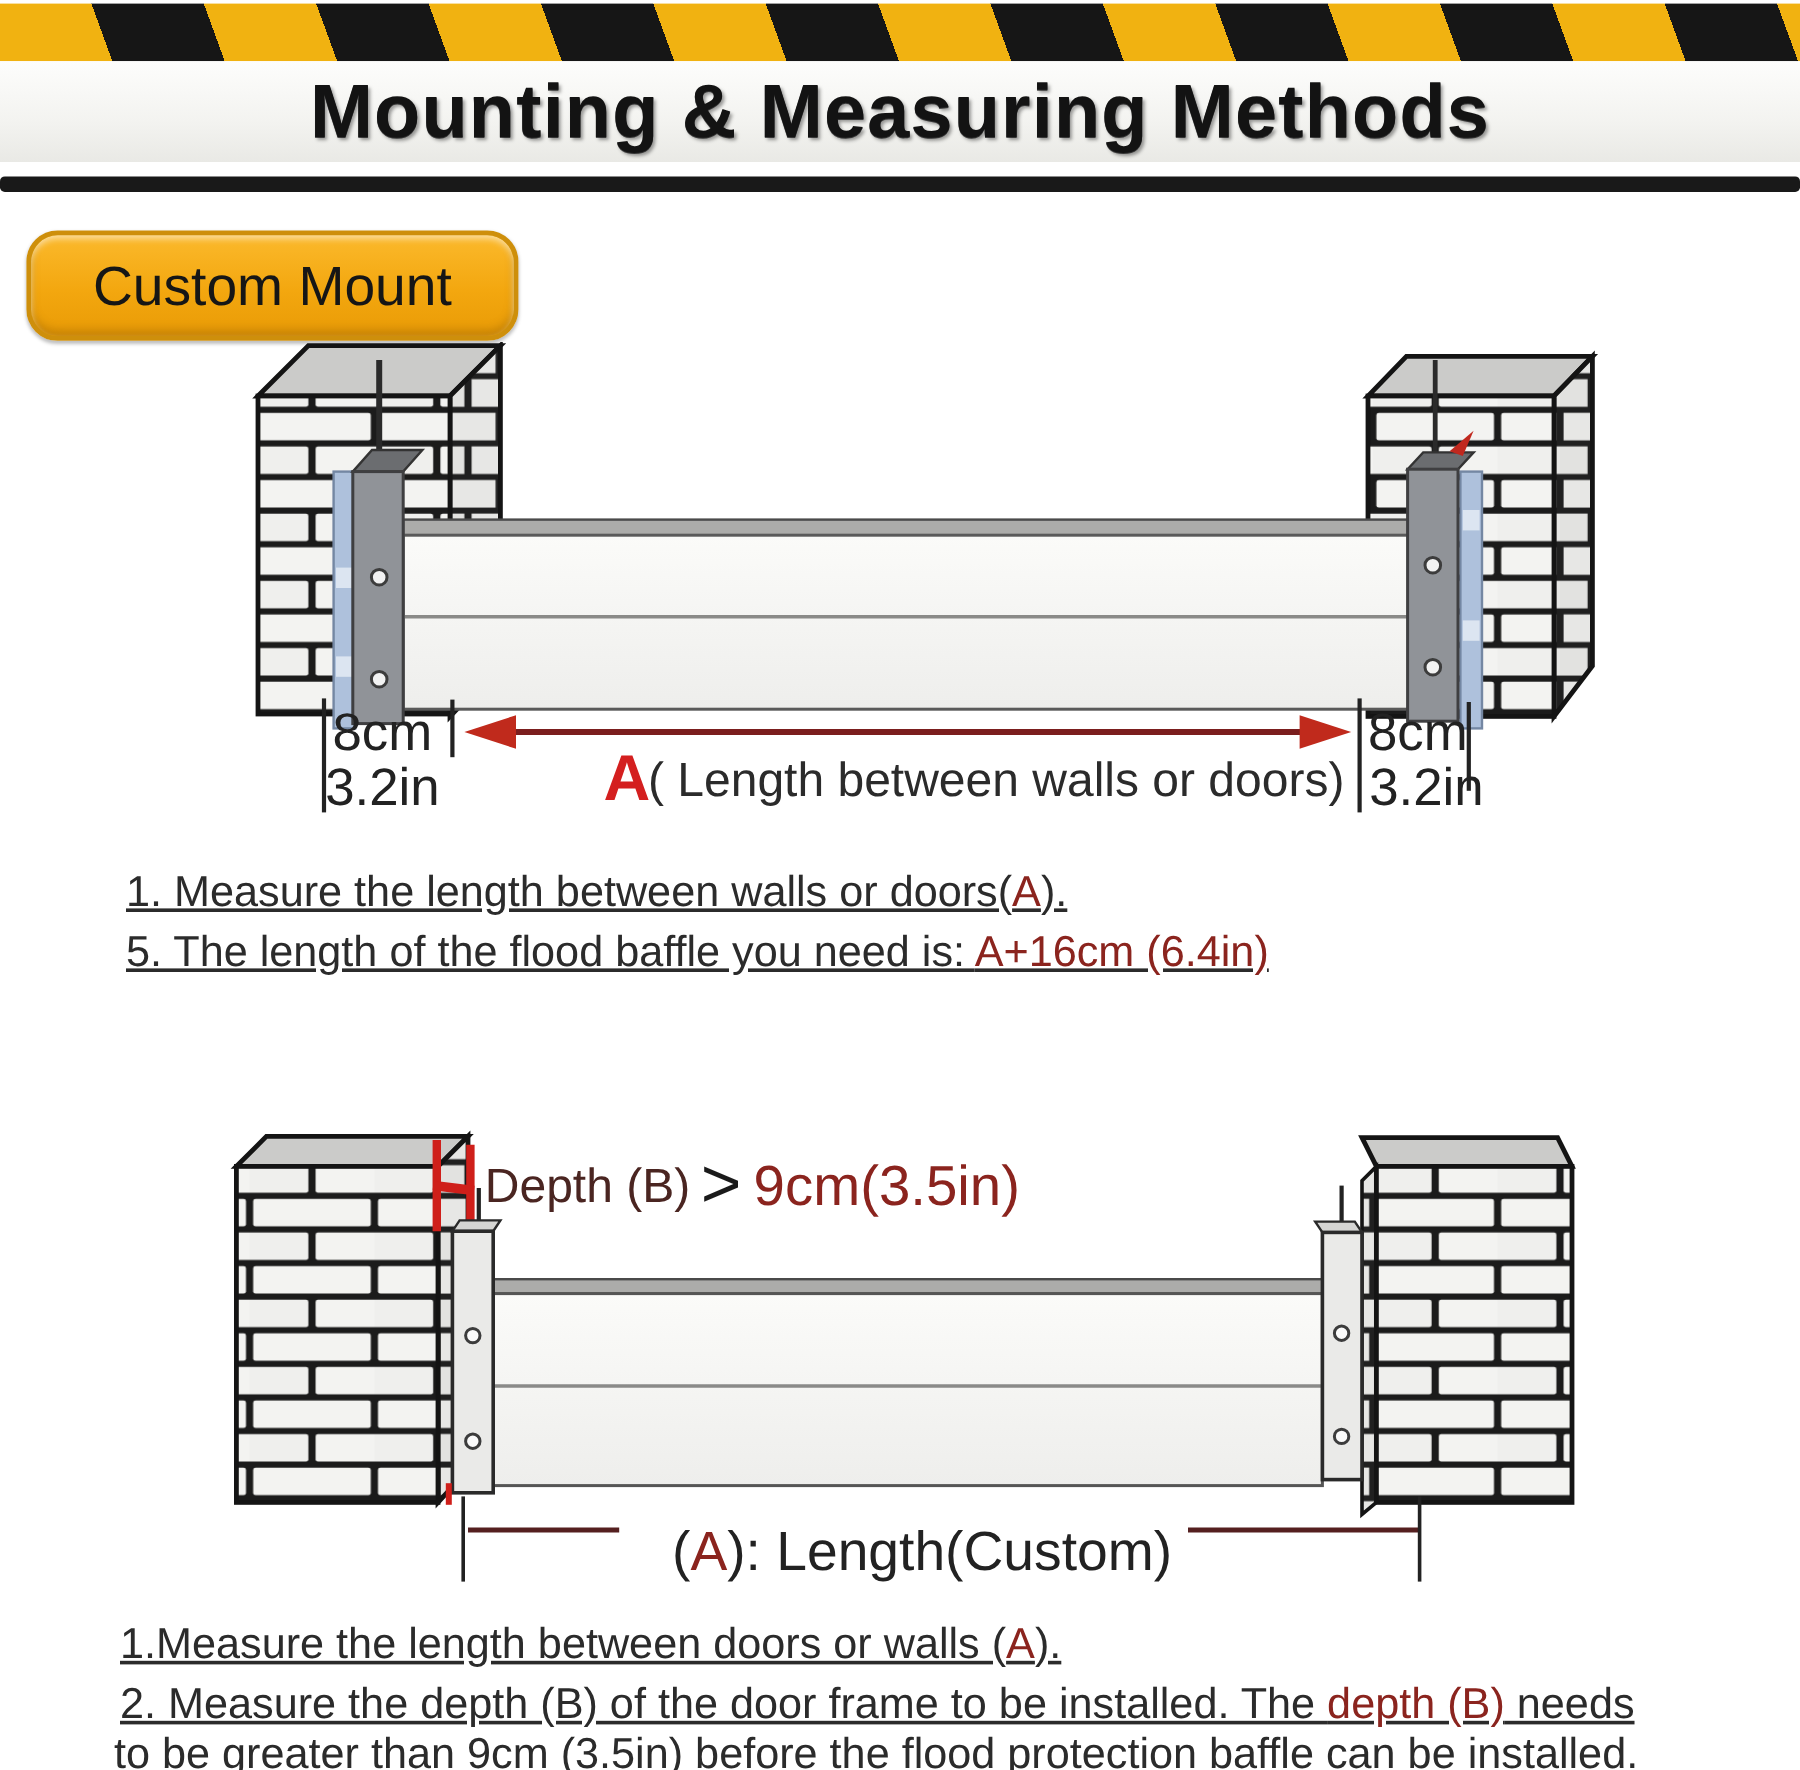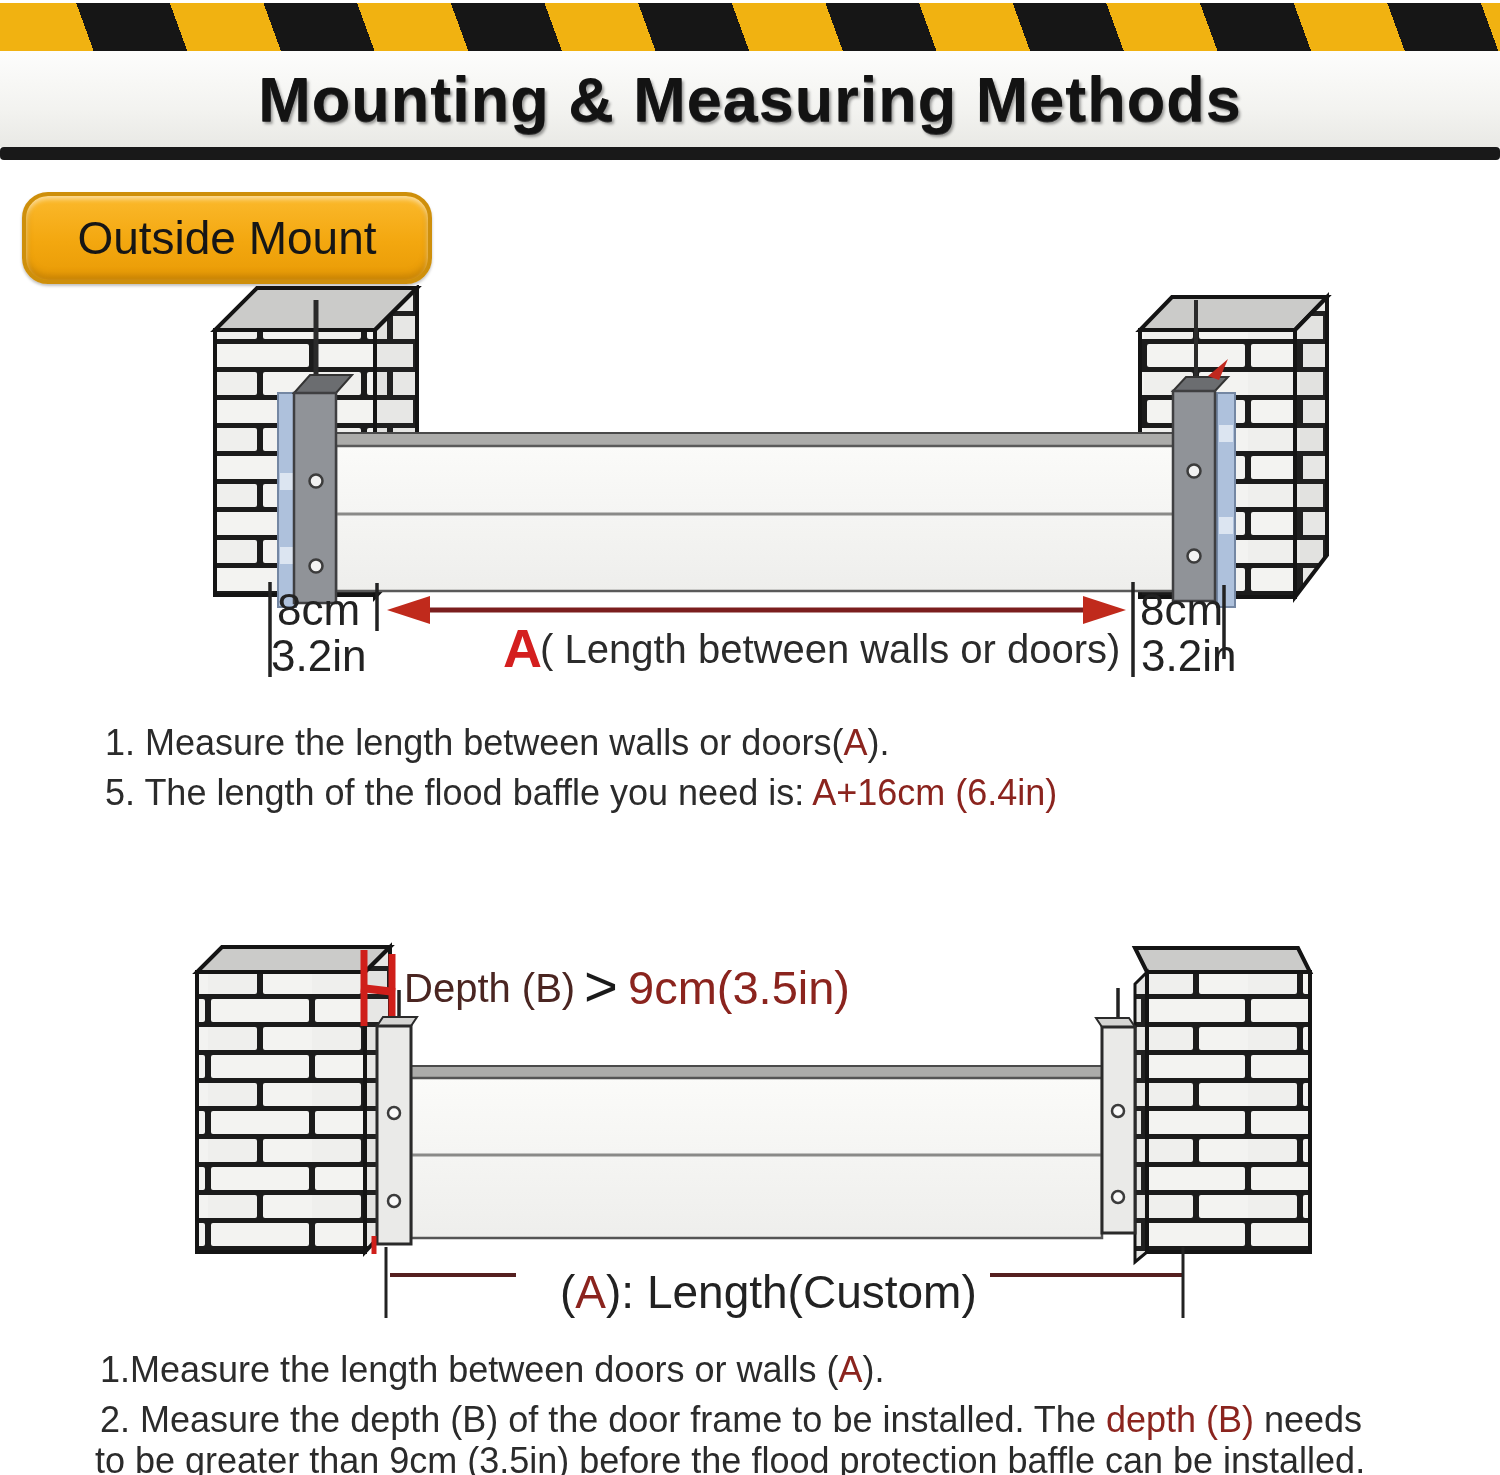--- a/index.html
+++ b/index.html
@@ -3,21 +3,21 @@
 <meta charset="utf-8">
 <style>
   html,body{margin:0;padding:0;background:#ffffff;}
   #stage{position:relative;width:1500px;height:1475px;background:#ffffff;overflow:hidden;
          font-family:"Liberation Sans",sans-serif;}
 
   
   #hdr{position:absolute;left:0;top:0;width:1500px;height:160px;}
   .tape{position:absolute;left:0;top:3px;width:100%;height:48px;
         background:repeating-linear-gradient(70deg,#F1B211 0 88px,#161616 88px 176px);}
-  .band{position:absolute;left:0;top:51px;width:100%;height:96px;
+  .band{position:absolute;left:0;top:51px;width:100%;height:84px;
         background:linear-gradient(180deg,#FDFDFC 0%,#F3F3F0 60%,#E9E9E5 100%);
         display:flex;align-items:center;justify-content:center;}
   .band .title{font-size:63px;font-weight:700;color:#131313;letter-spacing:1px;
         text-shadow:2px 3px 3px rgba(0,0,0,.38),0 1px 0 #555;}
   .hbar{position:absolute;left:0;top:147px;width:100%;height:13px;background:#191919;border-radius:4px;}
 
   
   .badge{position:absolute;display:flex;align-items:center;justify-content:center;
         background:linear-gradient(180deg,#FBB92C 0%,#F3A70F 55%,#E99B06 100%);
         border:4px solid #CE8F0B;border-radius:26px;
@@ -26,21 +26,21 @@
   #badge-outside{left:22px;top:192px;width:402px;height:84px;}
   #badge-inside{left:25px;top:836px;width:392px;height:90px;}
 
   
   .diag{position:absolute;left:0;width:1500px;}
   #svg-outside{top:285px;height:420px;}
   #svg-inside{top:940px;height:395px;}
   svg text{font-family:"Liberation Sans",sans-serif;}
 
   
-  .instr{position:absolute;font-size:36px;color:#2B2B2B;letter-spacing:0px;white-space:nowrap;}
+  .instr{position:absolute;font-size:36px;color:#2B2B2B;letter-spacing:0px;white-space:nowrap;text-decoration:underline;}
   .maroon{color:#8B241E;}
   #o-instr1{left:105px;top:722px;}
   #o-instr2{left:105px;top:772px;}
   #i-instr1{left:100px;top:1349px;}
   #i-instr2{left:100px;top:1399px;}
   #i-instr3{left:95px;top:1440px;}
 </style>
 </head>
 <body>
 
@@ -48,21 +48,21 @@
 
   <div id="hdr">
     <div class="tape"></div>
     <div class="band">
       <div class="title">Mounting &amp; Measuring Methods</div>
     </div>
     <div class="hbar"></div>
   </div>
 
   <div class="badge" id="badge-outside">
-    <span>Outside Mount</span>
+    <span>Custom Mount</span>
   </div>
 
   <svg id="svg-outside" class="diag" viewBox="0 0 1500 420">
     <defs>
       <pattern id="b1f" width="104" height="56" patternUnits="userSpaceOnUse">
         <rect width="104" height="56" fill="#1b1b1b"></rect>
         <rect x="3" y="3" width="98" height="23" rx="2" fill="#F3F3F1"></rect>
         <rect x="-49" y="31" width="98" height="23" rx="2" fill="#EFEFED"></rect>
         <rect x="55" y="31" width="98" height="23" rx="2" fill="#F3F3F1"></rect>
       </pattern>

